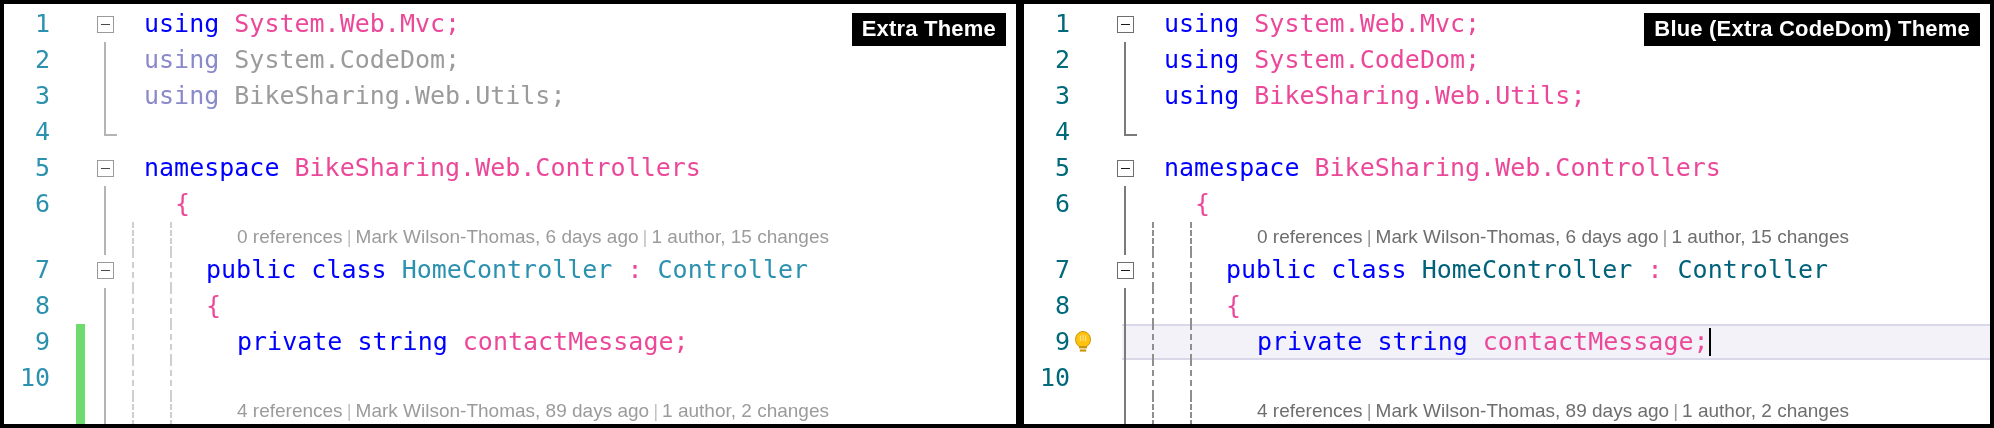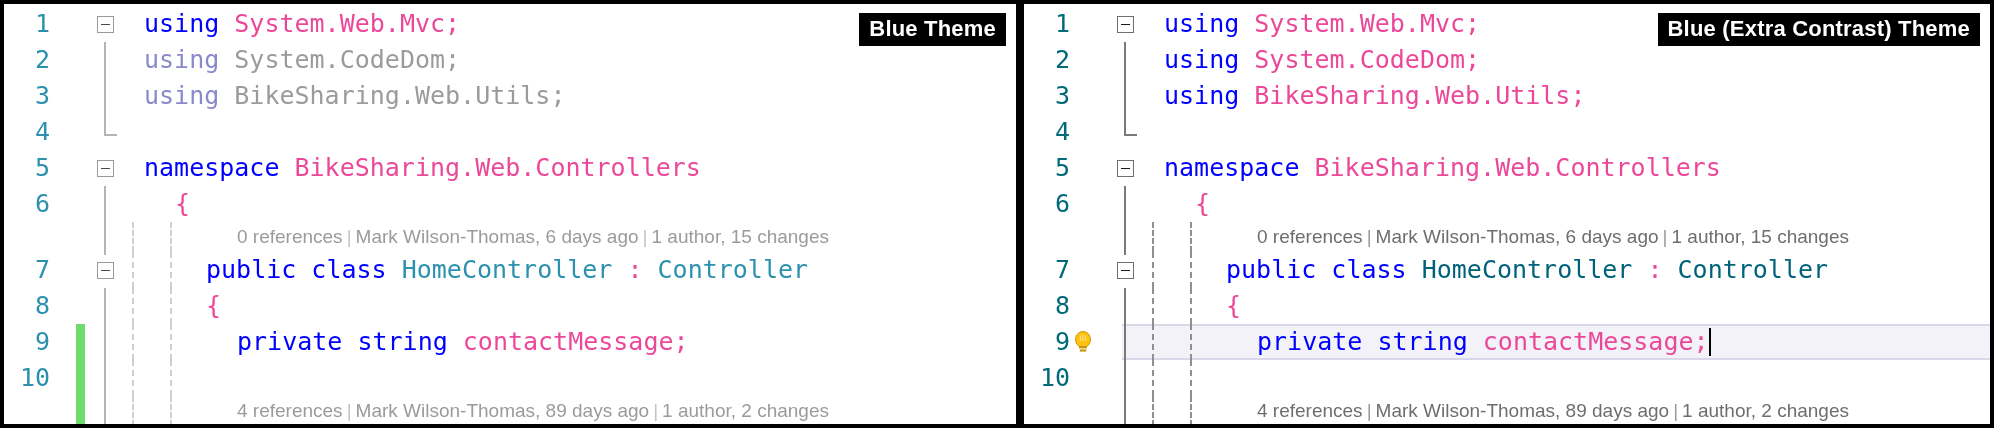--- a/index.html
+++ b/index.html
@@ -355,21 +355,21 @@
           <div class="fold-slot">
             <div class="vline"></div>
           </div>
           <div class="text-slot">
             <div class="guide" style="left: 10px;"></div>
             <div class="guide" style="left: 48px;"></div>
             <div class="src z1" style="margin-left: 115px;"></div>
           </div>
         </div>
       </div>
-    <div class="theme-badge">Blue Theme</div>
+    <div class="theme-badge">Extra Theme</div>
   </div>
 
   <div class="panel panel-right">
     <div class="code">
         <div class="row">
           <div class="gutter-num src">1</div>
           <div class="bulb-slot"></div>
           <div class="changebar-slot"></div>
           <div class="fold-slot">
             <div class="fold-box"></div>
@@ -531,16 +531,16 @@
           <div class="fold-slot">
             <div class="vline"></div>
           </div>
           <div class="text-slot">
             <div class="guide" style="left: 10px;"></div>
             <div class="guide" style="left: 48px;"></div>
             <div class="src z1" style="margin-left: 115px;"></div>
           </div>
         </div>
       </div>
-    <div class="theme-badge">Blue (Extra Contrast) Theme</div>
+    <div class="theme-badge">Blue (Extra CodeDom) Theme</div>
   </div>
 
 </div>
 
 </body></html>

